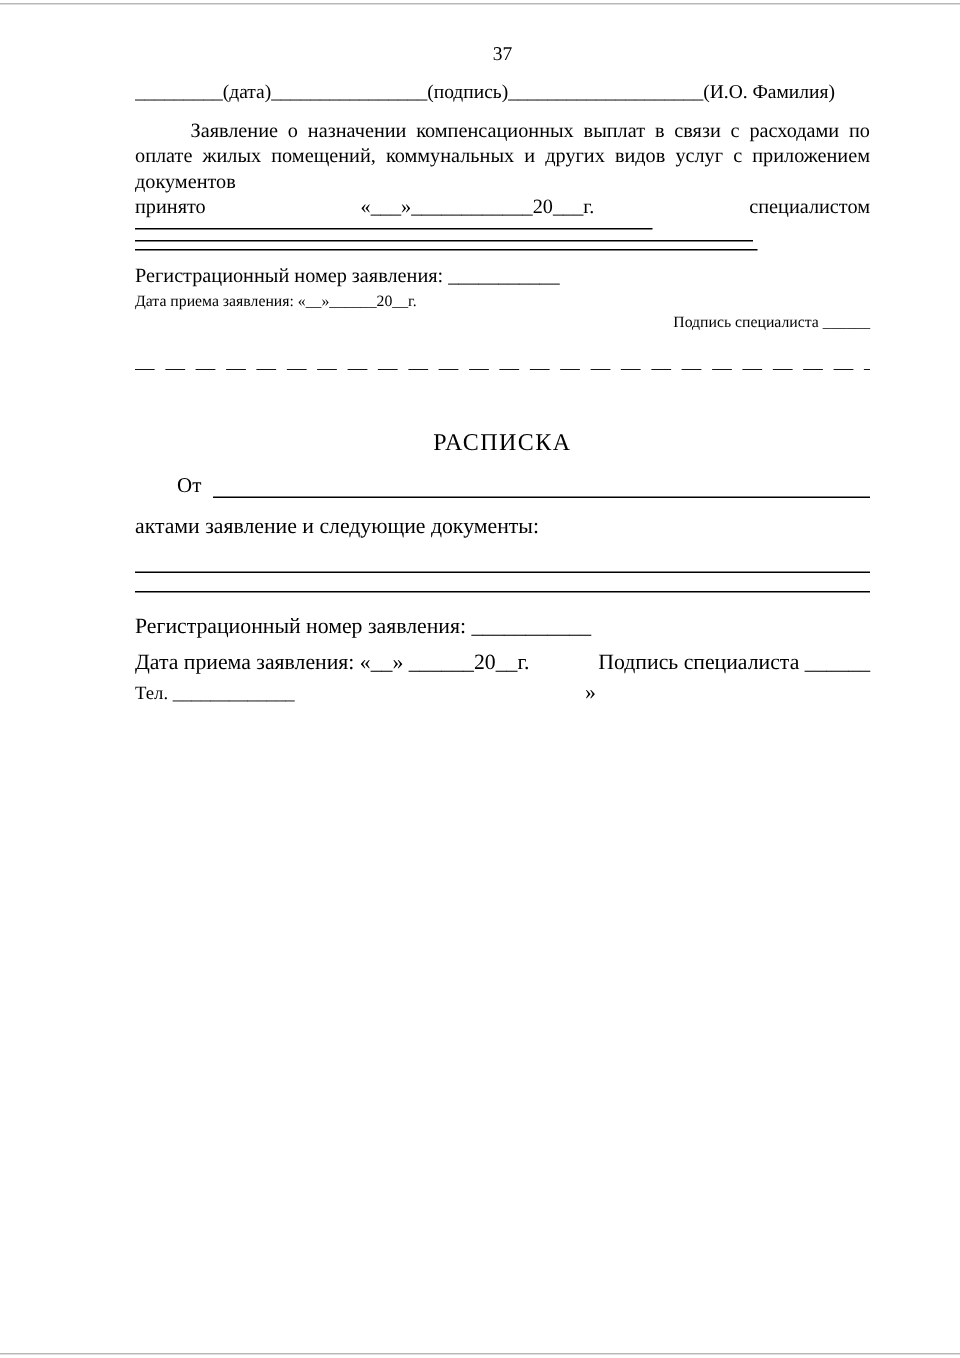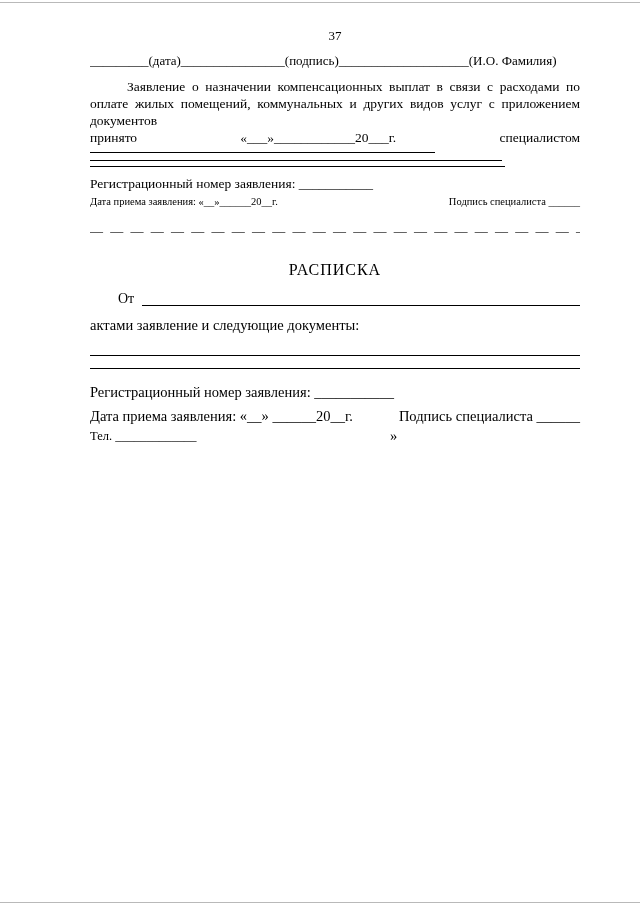--- a/index.html
+++ b/index.html
@@ -56,36 +56,37 @@
     margin-top: 7px;
   }
   .fill { flex: 1; border-bottom: 1px solid #000; margin-bottom: 2px; }
 
   .reg-row { font-size: 13.5px; line-height: 17px; margin-top: 8px; }
   .small-row {
     display: flex;
     font-size: 10.5px;
     line-height: 14px;
     margin-top: 3px;
+    flex-direction: column;
   }
   .small-row .right-part { margin-left: auto; }
 
   .cut-dashes {
     margin-top: 14px;
     font-size: 13px;
     line-height: 15px;
     white-space: nowrap;
     overflow: hidden;
     word-spacing: 4px;
     width: 100%;
   }
   .cut-label { text-align: center; font-size: 10px; line-height: 12px; }
 
   .receipt-title {
-    margin-top: 22px;
+    margin-top: 34px;
     text-align: center;
     font-size: 16px;
     line-height: 20px;
     letter-spacing: 1px;
   }
 
   .from-row {
     display: flex;
     font-size: 14px;
     line-height: 18px;

